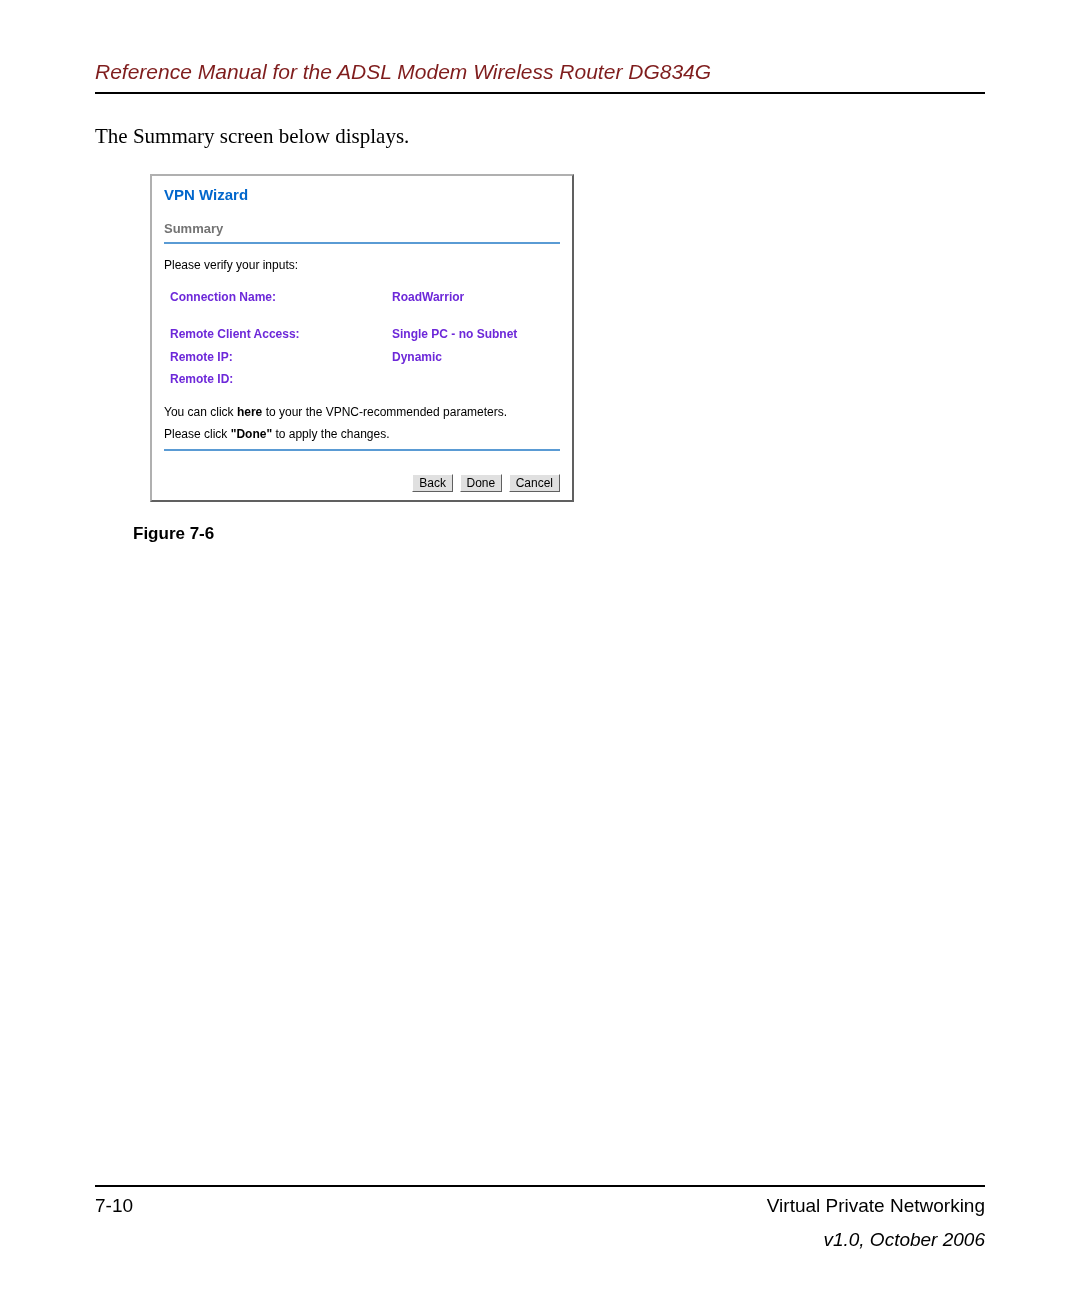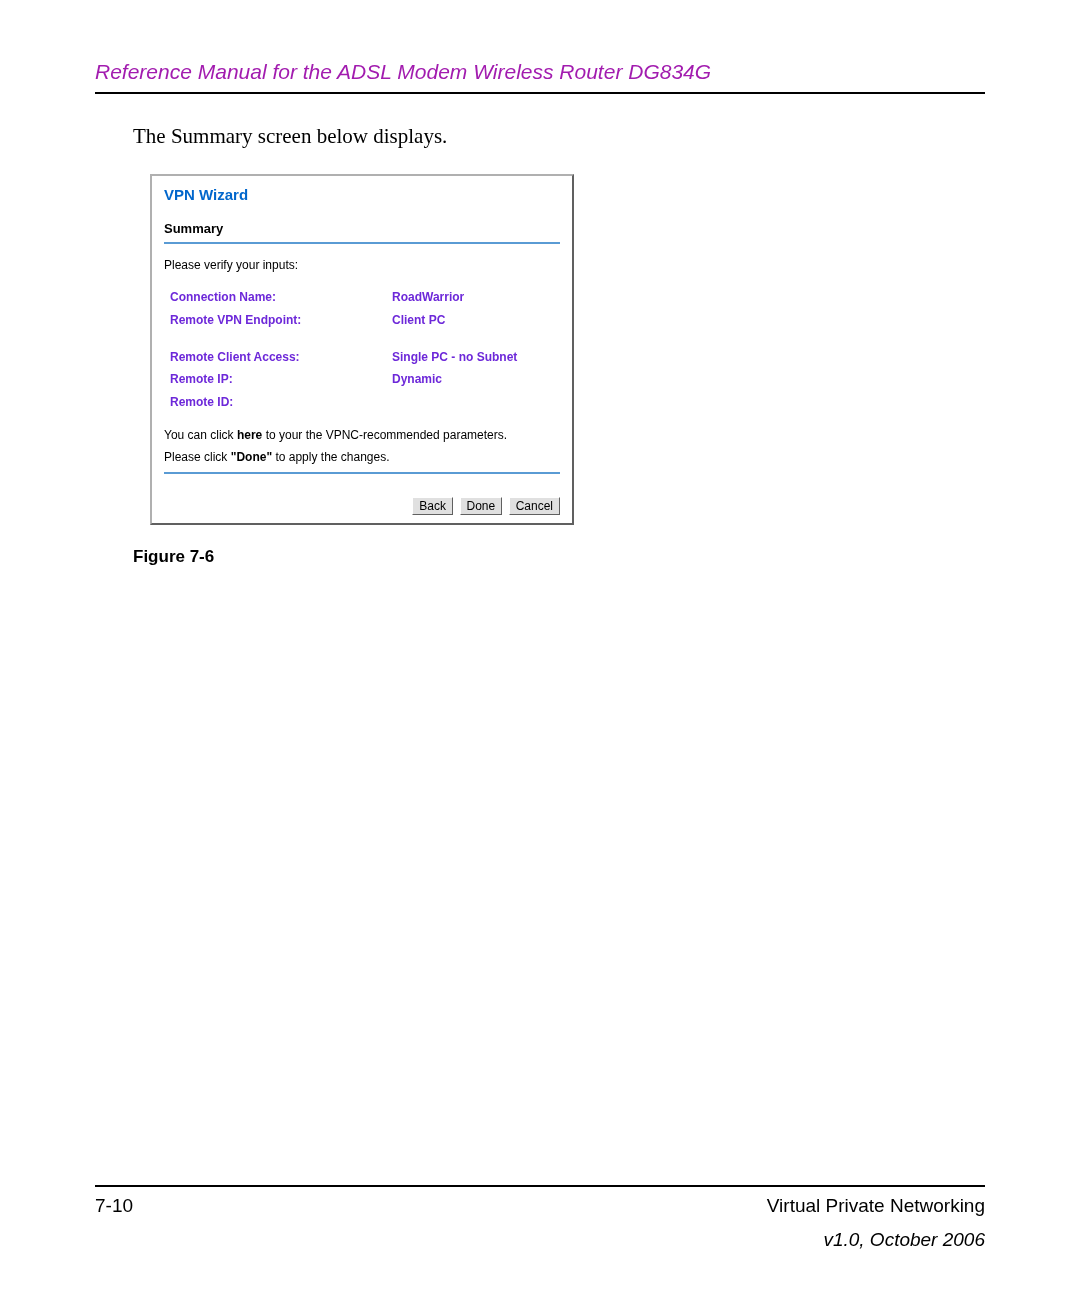--- a/index.html
+++ b/index.html
@@ -15,32 +15,31 @@
       position: relative;
     }
     .page {
       padding: 60px 95px 40px 95px;
       height: 100%;
       position: relative;
     }
     .header-title {
       font-style: italic;
       font-size: 21px;
-      color: #a21caf;
+      color: #7f1d1d;
       margin-bottom: 8px;
     }
     .header-rule {
       border: none;
       border-top: 2px solid #000;
       margin-bottom: 30px;
     }
     .intro-text {
       font-size: 21px;
       font-family: 'Times New Roman', Times, serif;
-      margin-left: 38px;
       margin-bottom: 25px;
     }
     .screenshot-box {
       margin-left: 55px;
       width: 424px;
       border-top: 2px solid #b0b0b0;
       border-left: 2px solid #b0b0b0;
       border-right: 2px solid #606060;
       border-bottom: 2px solid #606060;
       background: #fff;
@@ -49,21 +48,21 @@
     .wizard-title {
       color: #0066cc;
       font-size: 15px;
       font-weight: bold;
       font-family: Arial, sans-serif;
       margin-bottom: 18px;
     }
     .section-title {
       font-weight: bold;
       font-size: 13px;
-      color: #000000;
+      color: #737373;
       margin-bottom: 6px;
     }
     .blue-hr {
       border: none;
       border-top: 2px solid #5a9bd4;
       margin-bottom: 14px;
     }
     .verify-text {
       font-size: 12px;
       color: #000;
@@ -162,24 +161,20 @@
     <div class="wizard-title">VPN Wizard</div>
     <div class="section-title">Summary</div>
     <hr class="blue-hr">
     <div class="verify-text">Please verify your inputs:</div>
 
     <div class="field-group">
       <div class="field-row">
         <div class="field-label">Connection Name:</div>
         <div class="field-value">RoadWarrior</div>
       </div>
-      <div class="field-row">
-        <div class="field-label">Remote VPN Endpoint:</div>
-        <div class="field-value">Client PC</div>
-      </div>
     </div>
 
     <div class="field-group">
       <div class="field-row">
         <div class="field-label">Remote Client Access:</div>
         <div class="field-value">Single PC - no Subnet</div>
       </div>
       <div class="field-row">
         <div class="field-label">Remote IP:</div>
         <div class="field-value">Dynamic</div>

